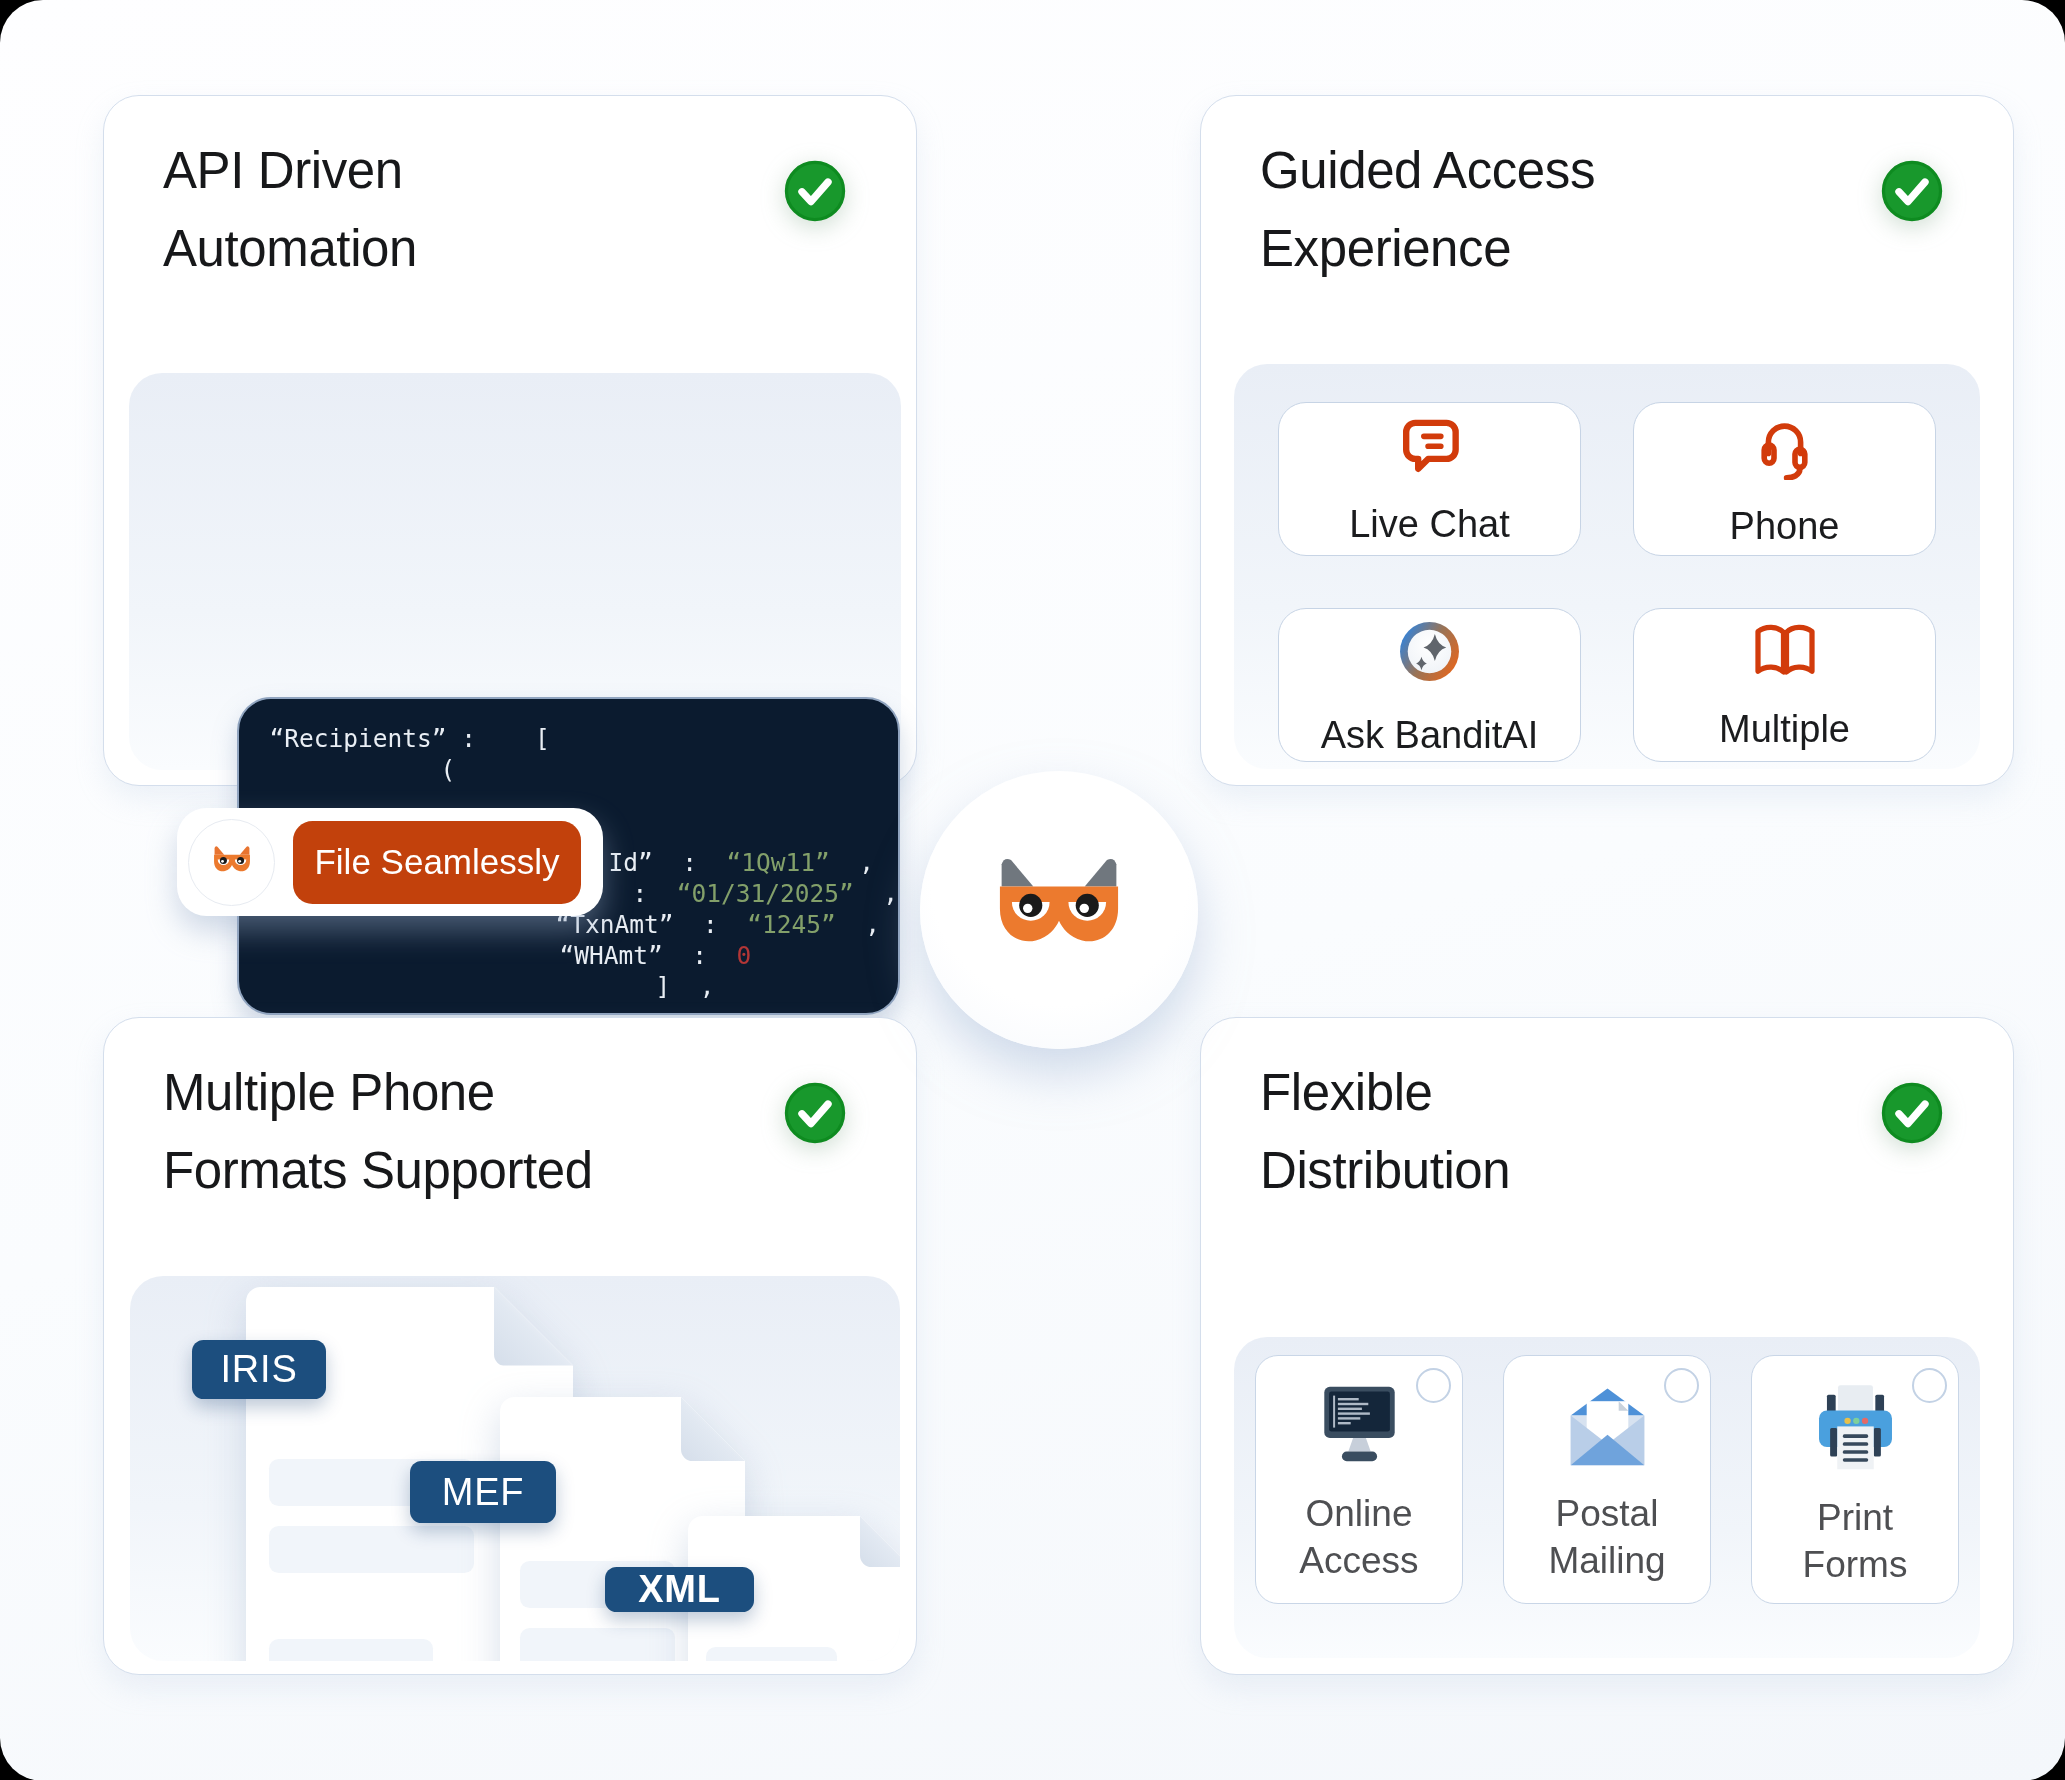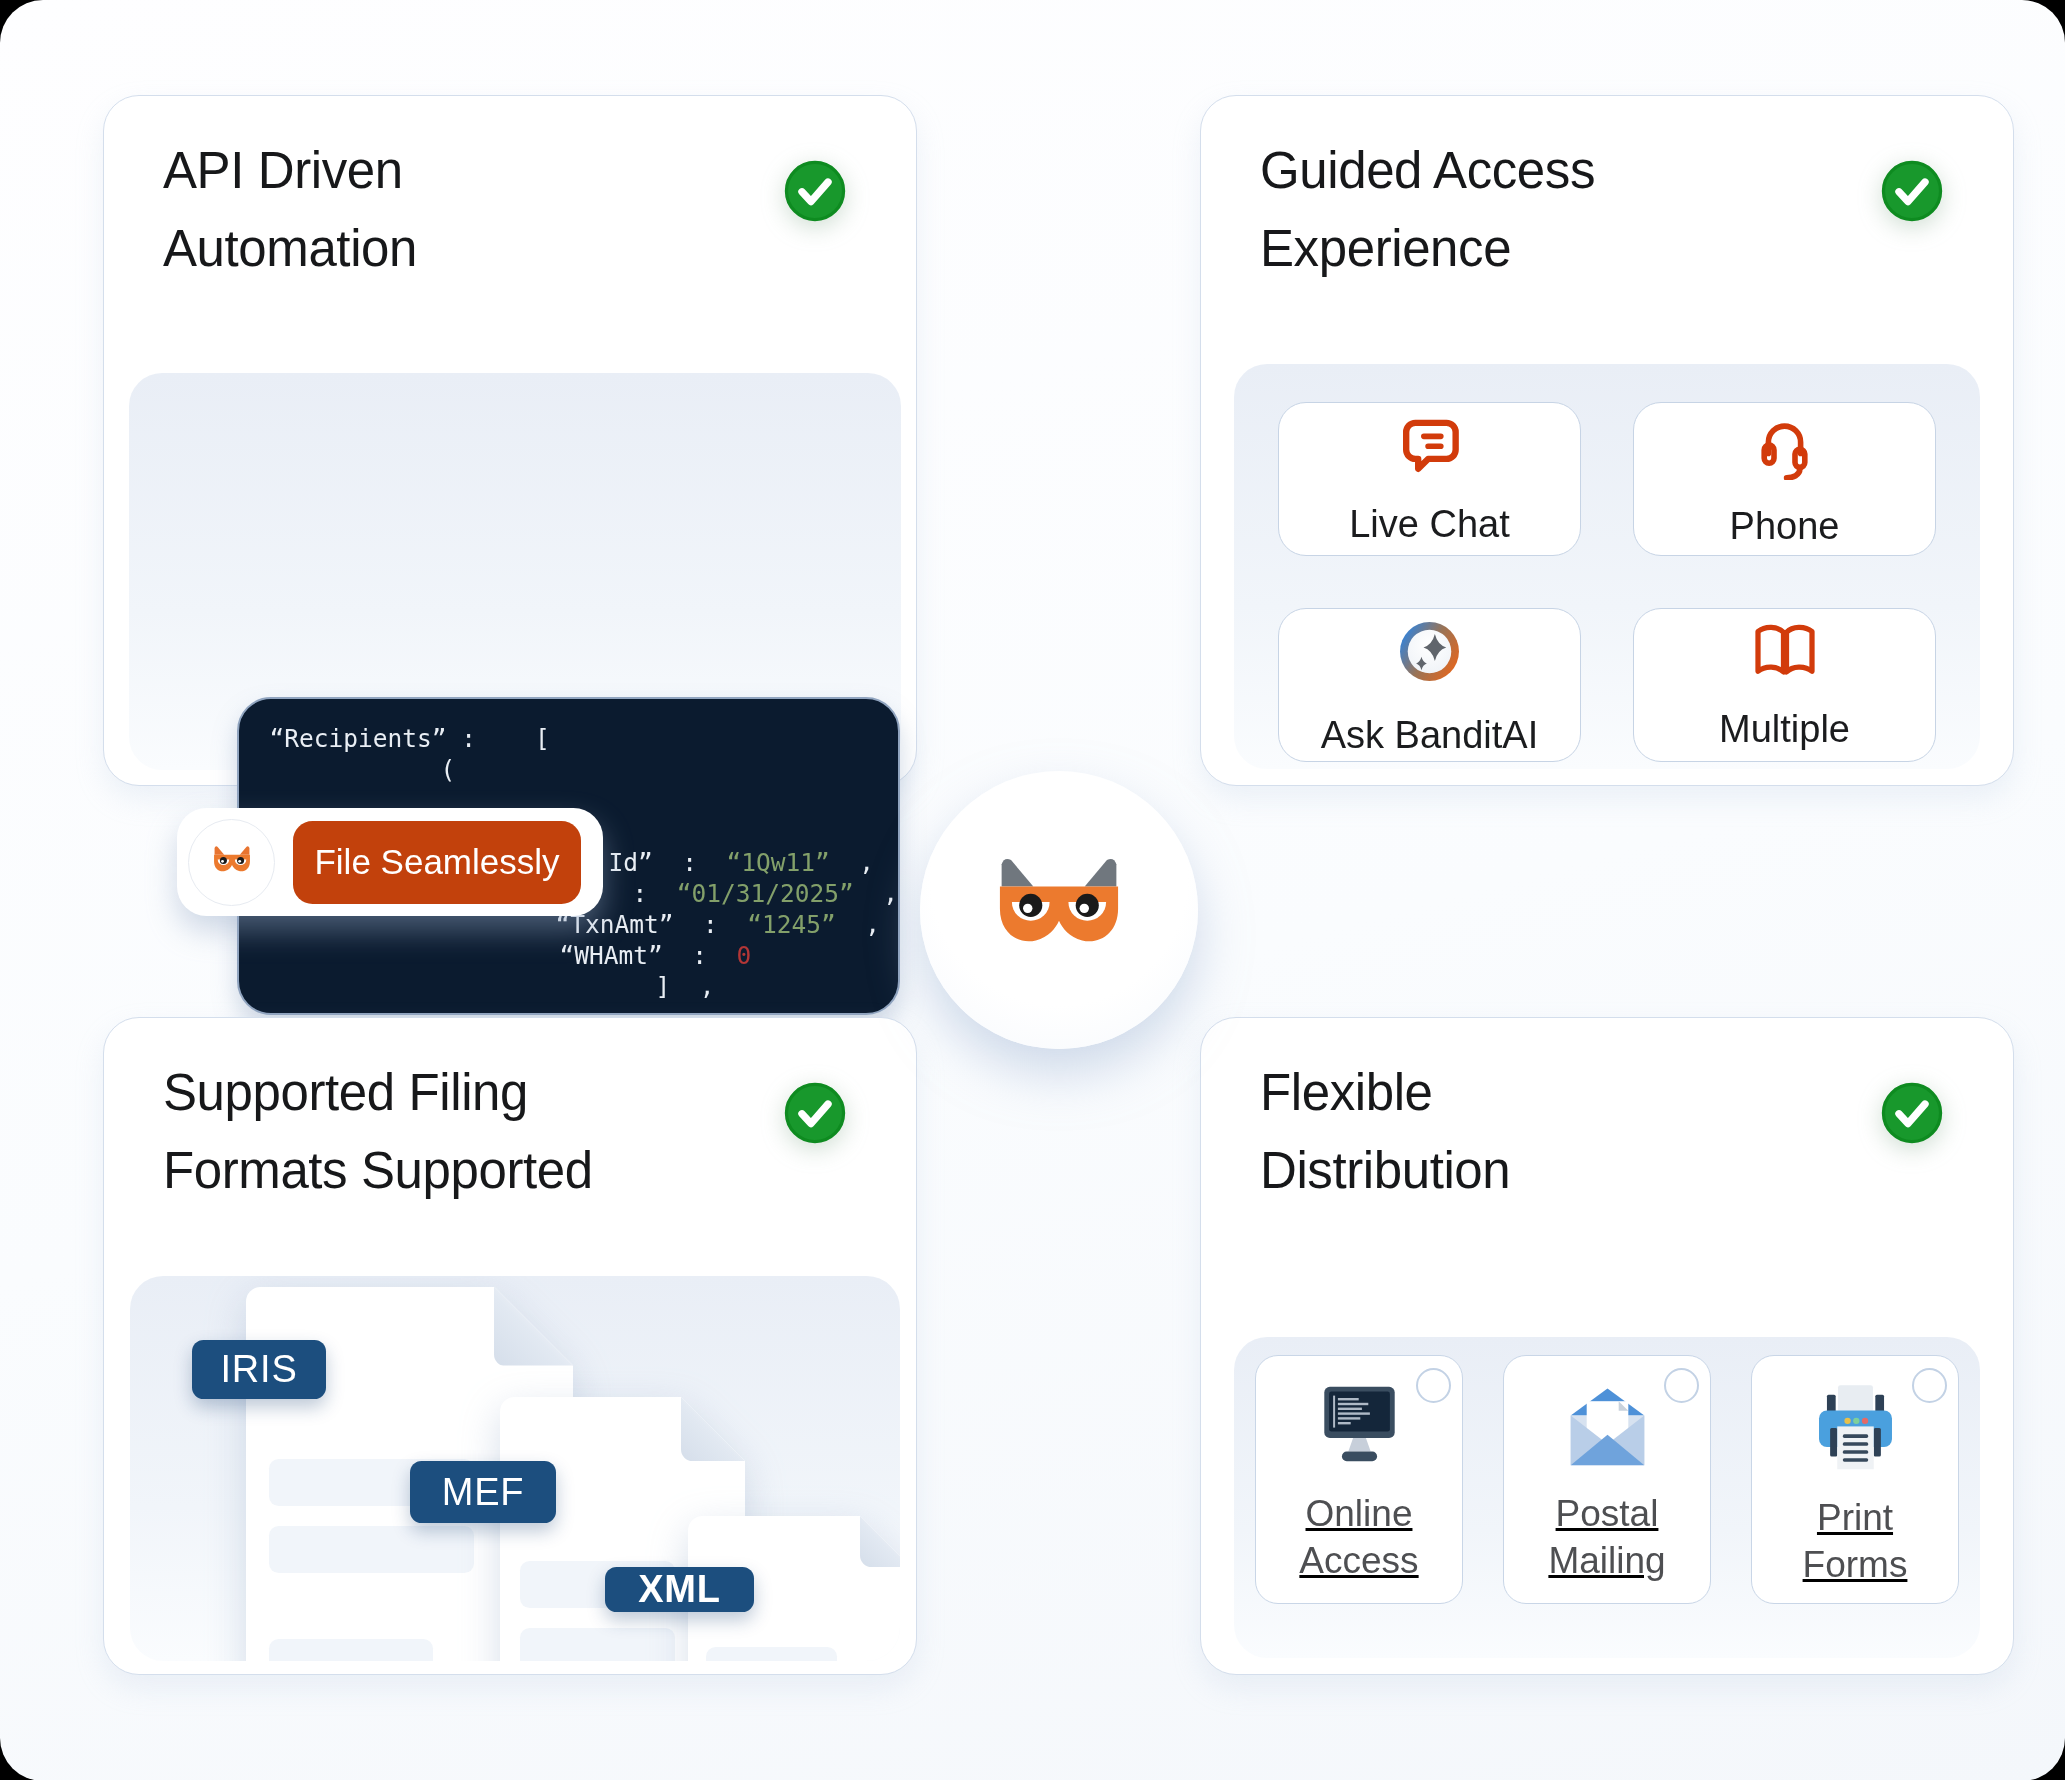--- a/index.html
+++ b/index.html
@@ -21,21 +21,21 @@
          filter:drop-shadow(0 6.5px 11.5px rgba(120,160,130,.35));}
 
   .panel{position:absolute;background:linear-gradient(180deg,#E9EEF6 0%,#F1F5FA 60%,#FAFCFE 100%);}
   #card-api .panel{left:24.5px;top:277px;right:14.7px;bottom:14.7px;border-radius:33px;}
   #card-guided .panel{left:33px;top:268px;right:33px;bottom:16.4px;border-radius:33px;
       padding:38px 44px 11.5px;box-sizing:border-box;display:grid;grid-template-columns:1fr 1fr;
       column-gap:52px;row-gap:52px;grid-auto-rows:154px;}
   #card-formats .panel{left:26px;top:258px;right:16.4px;bottom:13px;border-radius:33px;overflow:hidden;}
   #card-dist .panel{left:33px;top:319px;right:33px;bottom:16.4px;border-radius:33px;
       padding:18px 21px;box-sizing:border-box;display:grid;grid-template-columns:1fr 1fr 1fr;
-      column-gap:40px;grid-auto-rows:249px;align-content:start;text-decoration:underline;}
+      column-gap:40px;grid-auto-rows:249px;align-content:start;}
 
   
   #code{position:absolute;left:108px;top:324px;width:659px;height:314px;background:#0B1B2F;
         border:2.5px solid #90A4BF;border-radius:34px;box-shadow:0 13px 24.5px rgba(120,145,180,.35);
         font-family:"DejaVu Sans Mono",monospace;font-size:24.5px;color:#E9EEF4;overflow:hidden;}
   .cl{position:absolute;white-space:pre;}
   .seg-str{color:#83A06A;}
   .seg-num{color:#B33636;}
 
   #pill{position:absolute;left:48px;top:435px;width:426px;height:108px;background:#fff;border-radius:29.5px;
@@ -177,21 +177,21 @@
           <path d="M12,16 C22,8 38,9 46,17 V70 C38,62 22,61 12,69 Z" fill="none" stroke="#D23B0B" stroke-width="7" stroke-linejoin="round"></path>
           <path d="M84,16 C74,8 58,9 50,17 V70 C58,62 74,61 84,69 Z" fill="none" stroke="#D23B0B" stroke-width="7" stroke-linejoin="round"></path>
         </svg>
         <div class="o-label">Multiple</div>
       </div>
     </div>
   </section>
 
   <section class="card" id="card-formats">
     <div class="card-title">
-      <div>Supported Filing</div>
+      <div>Multiple Phone</div>
       <div>Formats Supported</div>
     </div>
     <svg class="check" viewBox="0 0 76 76">
       <circle cx="38" cy="38" r="35" fill="#18982C" stroke="#0E8B20" stroke-width="4"></circle>
       <path d="M22,39 L33,51 L54,27" stroke="#fff" stroke-width="9" fill="none" stroke-linecap="round" stroke-linejoin="round"></path>
     </svg>
 
     <div class="panel">
       <div class="doc" id="doc-iris">
         <div class="doc-body" style="clip-path:polygon(0 0,calc(100% - 79px) 0,100% 79px,100% 100%,0 100%);"></div>

